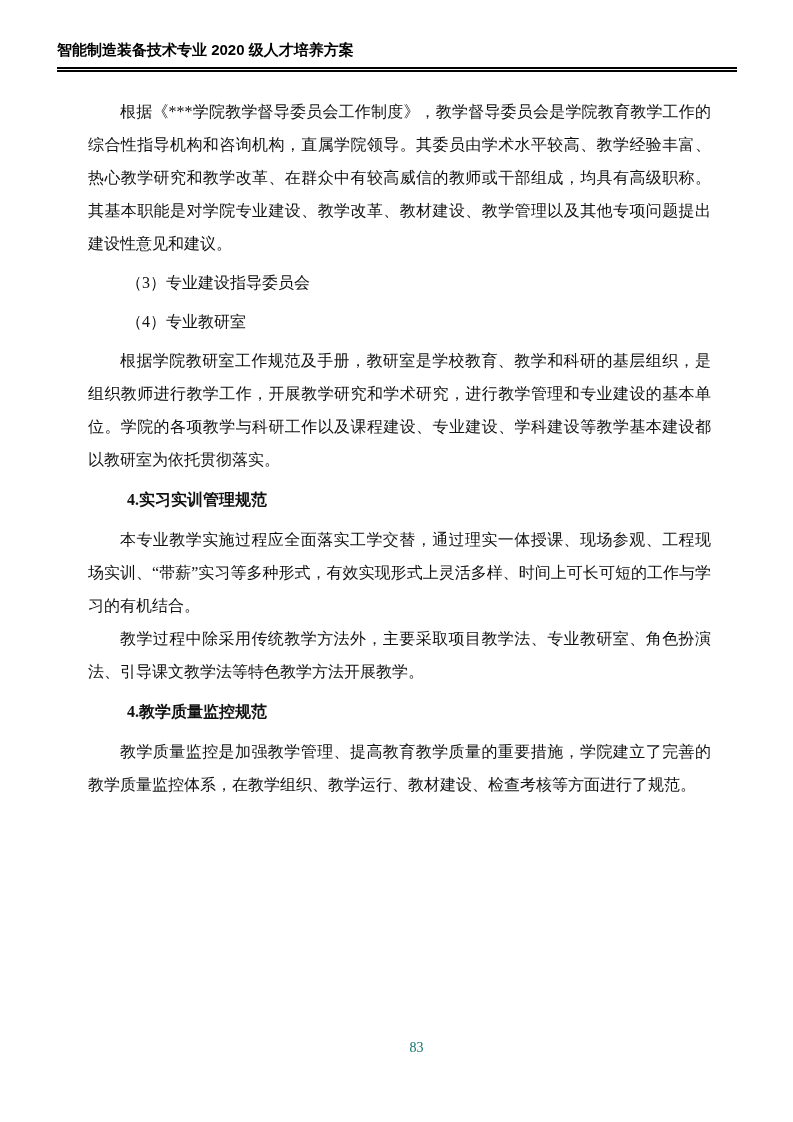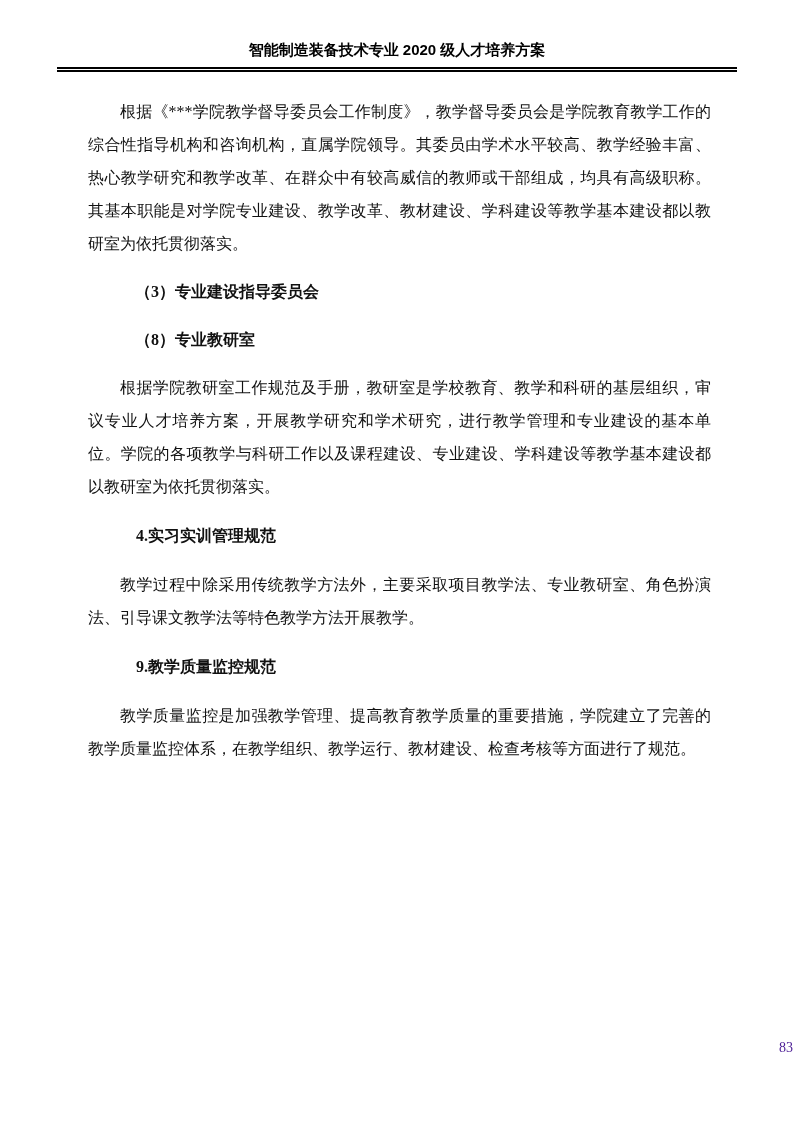--- a/index.html
+++ b/index.html
@@ -16,21 +16,21 @@
     overflow: hidden;
     font-family: "Liberation Serif", "DejaVu Serif", serif;
     color: #111111;
   }
   .header {
     padding-top: 40px;
     margin-left: 57px;
     margin-right: 56px;
   }
   .header-title {
-    text-align: center;
+    text-align: left;
     font-family: "Liberation Sans", "DejaVu Sans", sans-serif;
     font-weight: bold;
     font-size: 15px;
     line-height: 20px;
     color: #000000;
   }
   .header-rule {
     margin-top: 7px;
   }
   .header-rule .line-a {
@@ -51,60 +51,61 @@
     margin-right: 82px;
     font-size: 16px;
     line-height: 33px;
   }
   .para {
     margin: 0;
     text-indent: 2em;
     text-align: justify;
   }
   .subheading {
-    margin: 15px;
+    margin: 6px;
     text-indent: 2em;
-    font-weight: bold;
+    font-weight: normal;
   }
   .heading {
-    margin: 16px;
+    margin: 7px;
     text-indent: 2em;
     font-weight: bold;
   }
   .page-number {
     position: absolute;
     left: 0;
     right: 0;
     top: 1040px;
-    text-align: right;
+    text-align: center;
     font-size: 14px;
-    color: #4c1d95;
+    color: #0f766e;
     margin-left: 40px;
   }
 </style>
 </head>
 <body>
 
 <div class="page">
 
   <div class="header">
     <div class="header-title">智能制造装备技术专业 2020 级人才培养方案</div>
     <div class="header-rule">
       <div class="line-a"></div>
       <div class="line-gap"></div>
       <div class="line-b"></div>
     </div>
   </div>
 
   <div class="doc-body">
-    <p class="para">根据《***学院教学督导委员会工作制度》，教学督导委员会是学院教育教学工作的综合性指导机构和咨询机构，直属学院领导。其委员由学术水平较高、教学经验丰富、热心教学研究和教学改革、在群众中有较高威信的教师或干部组成，均具有高级职称。其基本职能是对学院专业建设、教学改革、教材建设、学科建设等教学基本建设都以教研室为依托贯彻落实。</p>
+    <p class="para">根据《***学院教学督导委员会工作制度》，教学督导委员会是学院教育教学工作的综合性指导机构和咨询机构，直属学院领导。其委员由学术水平较高、教学经验丰富、热心教学研究和教学改革、在群众中有较高威信的教师或干部组成，均具有高级职称。其基本职能是对学院专业建设、教学改革、教材建设、教学管理以及其他专项问题提出建设性意见和建议。</p>
     <p class="subheading">（3）专业建设指导委员会</p>
-    <p class="subheading">（8）专业教研室</p>
-    <p class="para">根据学院教研室工作规范及手册，教研室是学校教育、教学和科研的基层组织，审议专业人才培养方案，开展教学研究和学术研究，进行教学管理和专业建设的基本单位。学院的各项教学与科研工作以及课程建设、专业建设、学科建设等教学基本建设都以教研室为依托贯彻落实。</p>
+    <p class="subheading">（4）专业教研室</p>
+    <p class="para">根据学院教研室工作规范及手册，教研室是学校教育、教学和科研的基层组织，是组织教师进行教学工作，开展教学研究和学术研究，进行教学管理和专业建设的基本单位。学院的各项教学与科研工作以及课程建设、专业建设、学科建设等教学基本建设都以教研室为依托贯彻落实。</p>
     <p class="heading">4.实习实训管理规范</p>
+    <p class="para">本专业教学实施过程应全面落实工学交替，通过理实一体授课、现场参观、工程现场实训、“带薪”实习等多种形式，有效实现形式上灵活多样、时间上可长可短的工作与学习的有机结合。</p>
     <p class="para">教学过程中除采用传统教学方法外，主要采取项目教学法、专业教研室、角色扮演法、引导课文教学法等特色教学方法开展教学。</p>
-    <p class="heading">9.教学质量监控规范</p>
+    <p class="heading">4.教学质量监控规范</p>
     <p class="para">教学质量监控是加强教学管理、提高教育教学质量的重要措施，学院建立了完善的教学质量监控体系，在教学组织、教学运行、教材建设、检查考核等方面进行了规范。</p>
   </div>
 
   <div class="page-number">83</div>
 
 </div>
 
 </body></html>

